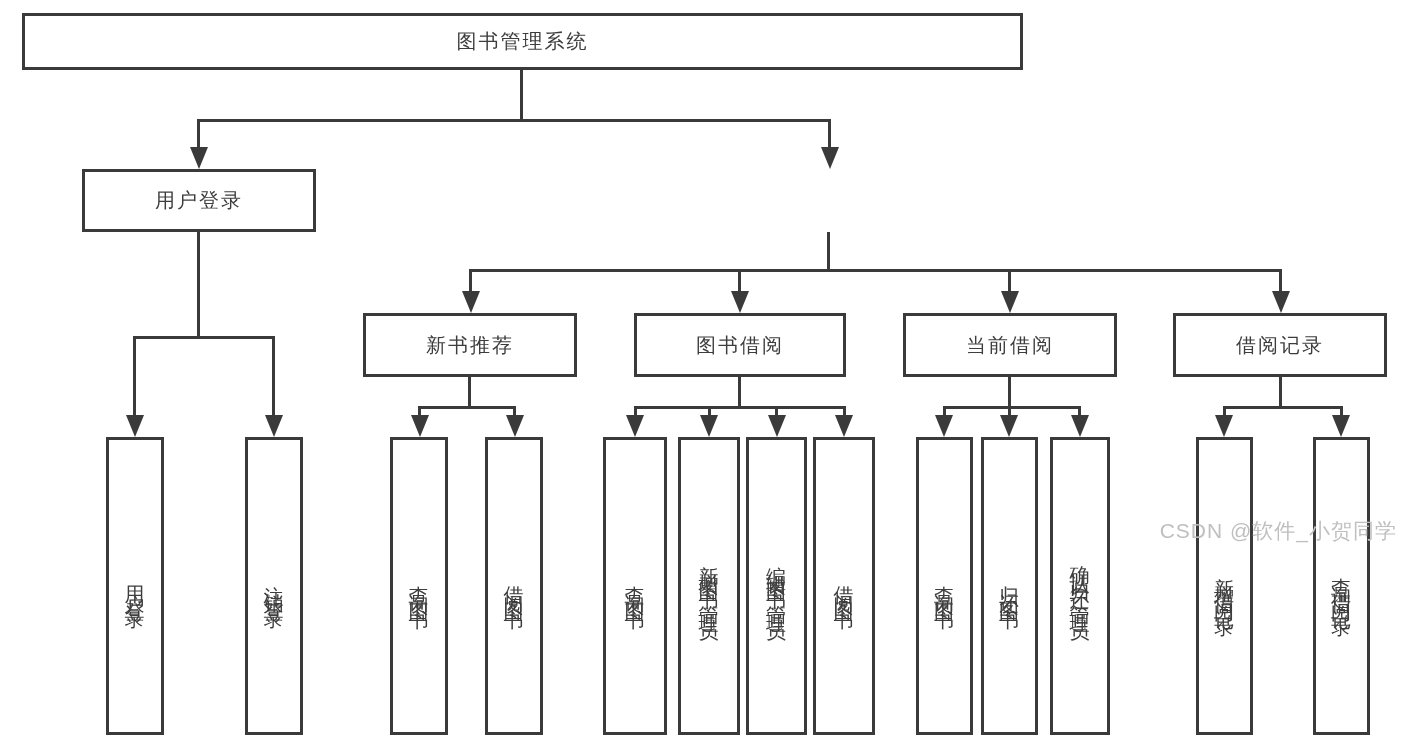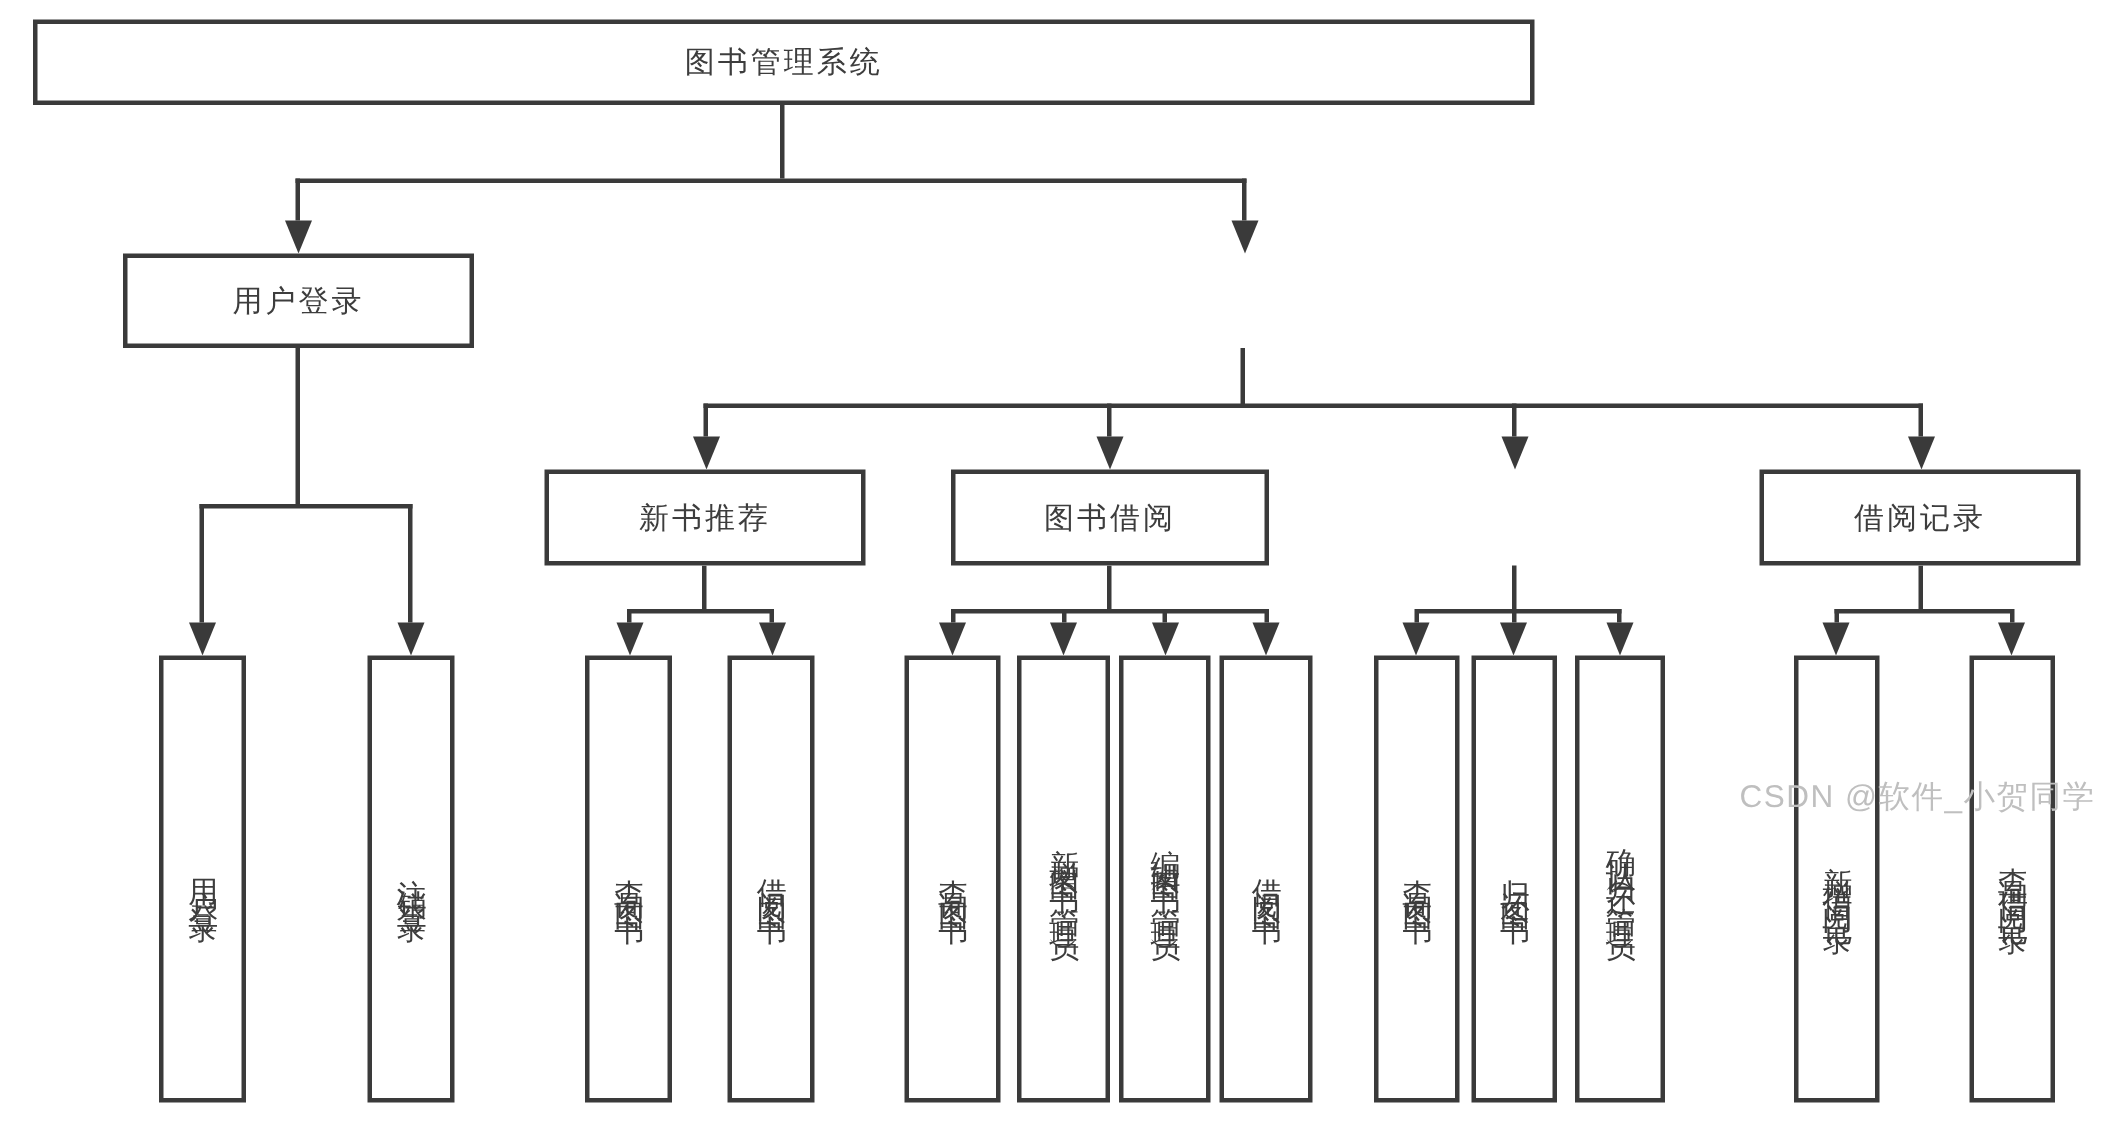--- a/index.html
+++ b/index.html
@@ -79,20 +79,23 @@
   <div class="node" style="left:82px;top:169px;width:234px;height:63px">
     <span class="hlabel">用户登录</span>
   </div>
 
   <div class="node" style="left:634px;top:313px;width:212px;height:64px">
     <span class="hlabel">图书借阅</span>
   </div>
   <div class="node" style="left:363px;top:313px;width:214px;height:64px">
     <span class="hlabel">新书推荐</span>
   </div>
+  <div class="node" style="left:903px;top:313px;width:214px;height:64px">
+    <span class="hlabel">当前借阅</span>
+  </div>
   <div class="node" style="left:1173px;top:313px;width:214px;height:64px">
     <span class="hlabel">借阅记录</span>
   </div>
 
   <div class="node" style="left:106px;top:437px;width:58px;height:298px">
     <span class="vlabel">用户登录</span>
   </div>
   <div class="node" style="left:245px;top:437px;width:58px;height:298px">
     <span class="vlabel">注销登录</span>
   </div>

